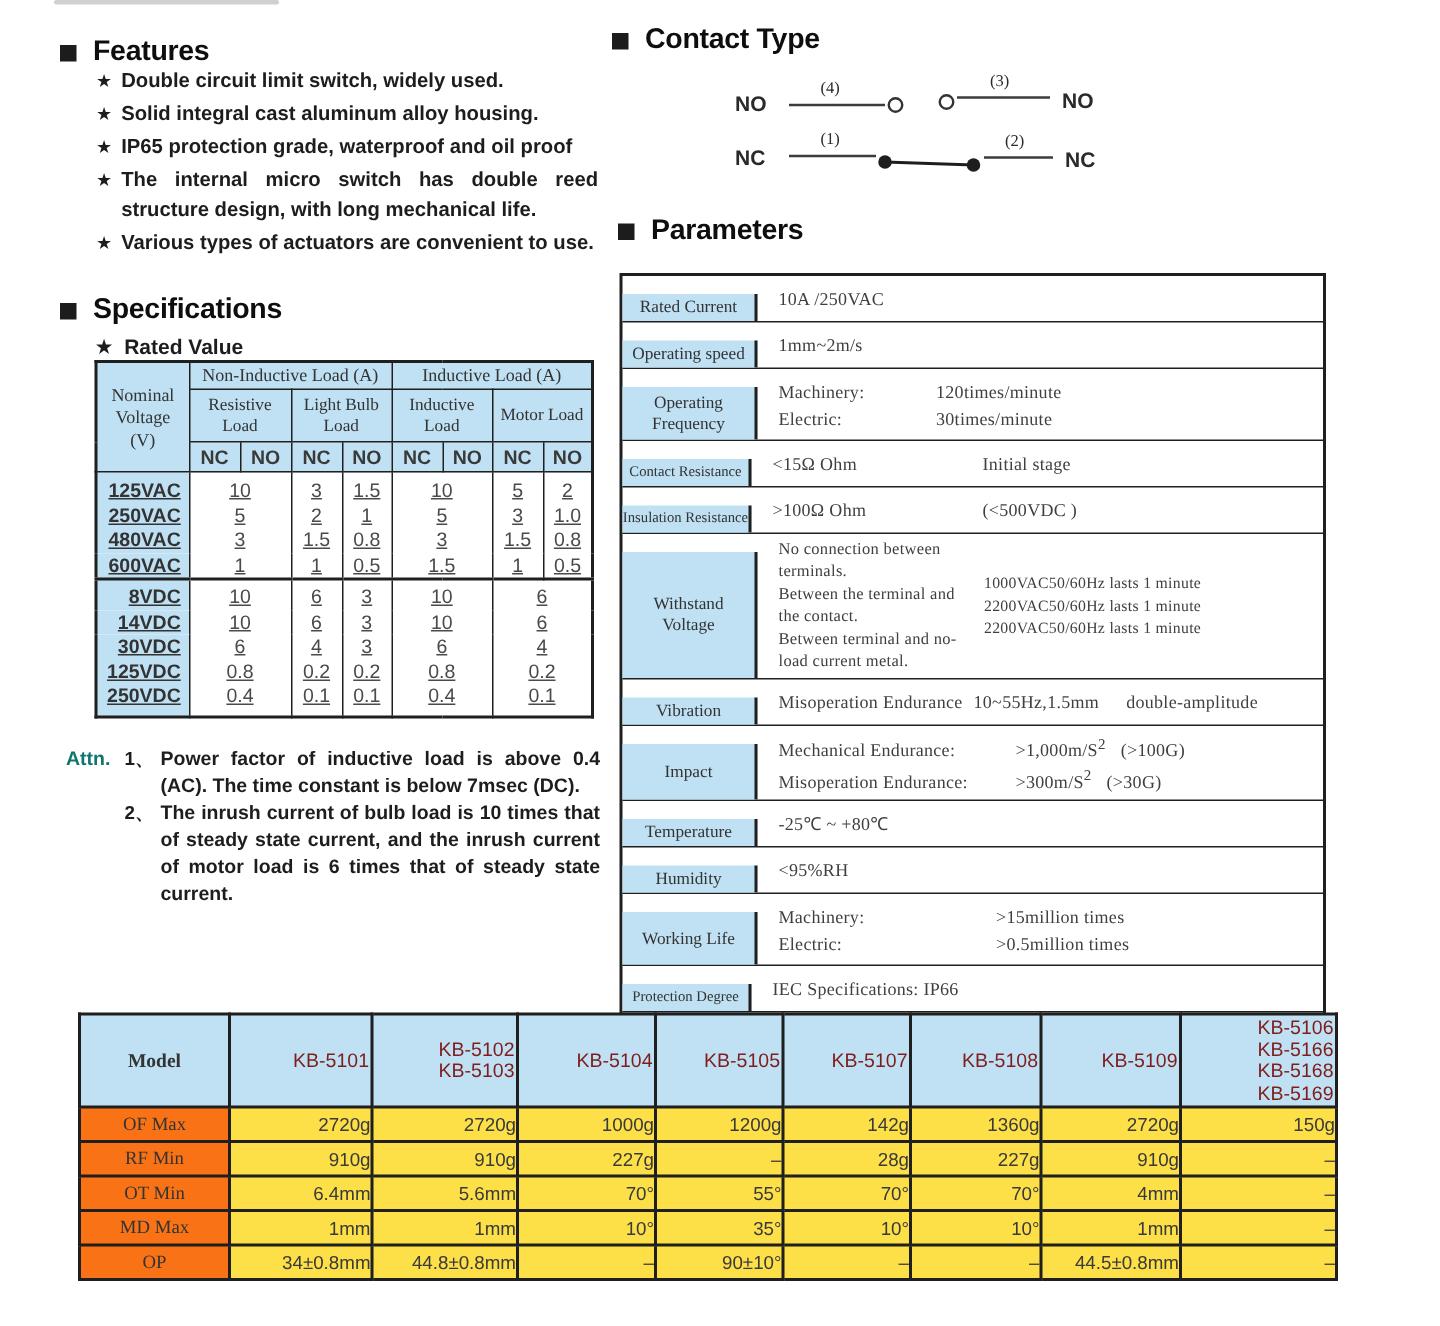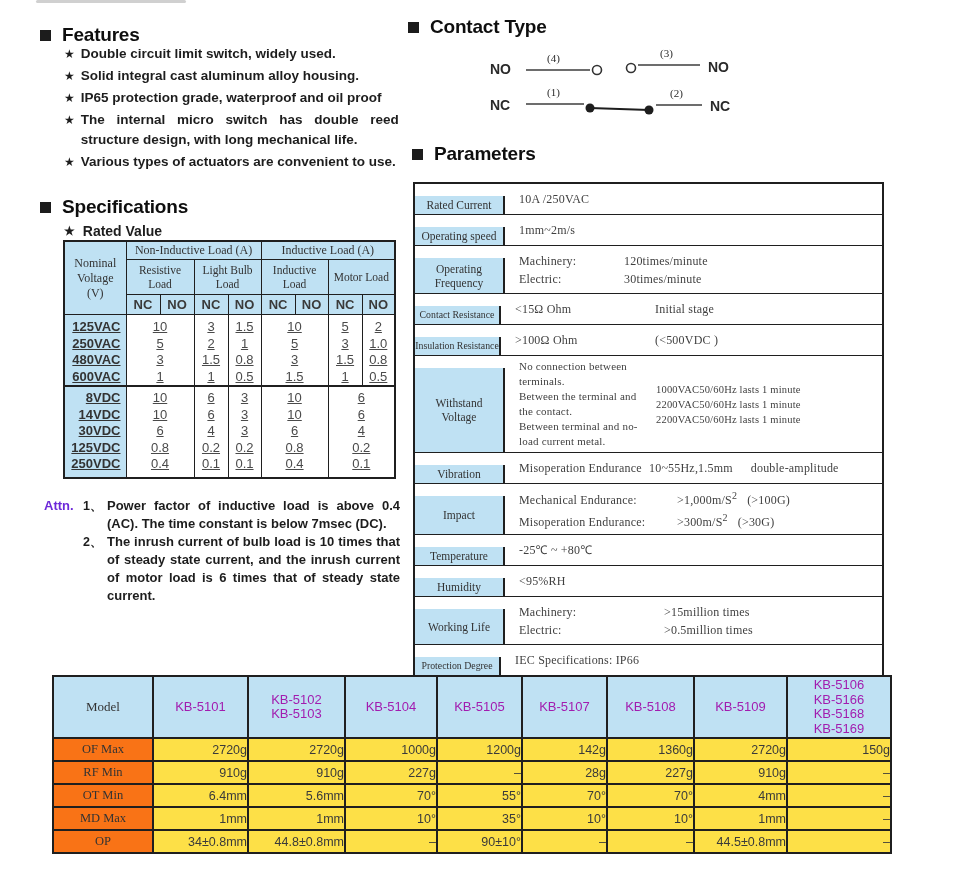--- a/index.html
+++ b/index.html
@@ -32,21 +32,21 @@
   .spec-table td{border-left:1px solid #1f1f1f;border-right:1px solid #1f1f1f;
                  border-top:none;border-bottom:none;font-size:13px;color:#4a4a4a;
                  text-align:center;line-height:16.5px;padding:0 1px;text-decoration:underline;}
   .spec-table td.v{background:#bfe1f3;text-align:right;padding-right:5px;font-weight:bold;color:#333;}
   .spec-table tr.first-body td{padding-top:4px;}
   .spec-table tr.block-start td{border-top:2px solid #1f1f1f;padding-top:3px;}
   .spec-table tr.last td{padding-bottom:4px;}
 
   
   .attn{position:absolute;left:44px;top:497px;width:356px;display:flex;gap:5px;}
-  .attn-label{font-size:13px;font-weight:bold;color:#6d28d9;width:34px;line-height:18px;}
+  .attn-label{font-size:13px;font-weight:bold;color:#0f766e;width:34px;line-height:18px;}
   .attn-item{display:flex;gap:2px;}
   .attn-num{font-size:12.5px;font-weight:bold;color:#1d1d1d;width:22px;line-height:18px;}
   .attn-text{font-size:13px;font-weight:bold;color:#1d1d1d;line-height:18px;width:293px;text-align:justify;}
 
   
   .contact-svg{position:absolute;left:484px;top:48px;}
   .contact-svg text{fill:#2a2a2a;}
   .clbl{font-family:"Liberation Sans",sans-serif;font-size:14px;font-weight:bold;}
   .term{font-family:"Liberation Serif",serif;font-size:11px;}
 
@@ -75,22 +75,22 @@
   .r-cres{min-height:27px;} .r-ins{min-height:27px;} .r-wv{min-height:74px;}
   .r-vib{min-height:29px;} .r-imp{min-height:49px;} .r-temp{min-height:29px;}
   .r-hum{min-height:27px;} .r-wl{min-height:47px;} .r-pd{min-height:27px;} .r-wt{min-height:44px;}
 
   
   .op-table{position:absolute;left:52px;top:675px;width:838px;border-collapse:collapse;
             table-layout:fixed;border:2px solid #1f1f1f;}
   .op-table th,.op-table td{border:2px solid #1f1f1f;}
   .op-table thead th{background:#bfe1f3;height:58px;vertical-align:middle;}
   .op-table thead th div{font-family:"Liberation Sans",sans-serif;font-size:13px;font-weight:normal;
-                         color:#a21caf;line-height:14.5px;text-align:center;}
-  .op-table th.mlabel{font-family:"Liberation Serif",serif;font-size:13px;font-weight:normal;color:#333;}
+                         color:#7f1d1d;line-height:14.5px;text-align:right;}
+  .op-table th.mlabel{font-family:"Liberation Serif",serif;font-size:13px;font-weight:bold;color:#333;}
   .op-table tbody th.rlbl{background:#f97316;font-family:"Liberation Serif",serif;font-size:12.5px;
                           font-weight:normal;color:#333;height:19px;}
   .op-table tbody td{background:#fde047;text-align:right;font-size:12.5px;color:#3a3a3a;height:19px;padding:0;}
 </style>
 </head>
 <body>
 
 <div class="page">
   <div class="artifact"></div>
 

